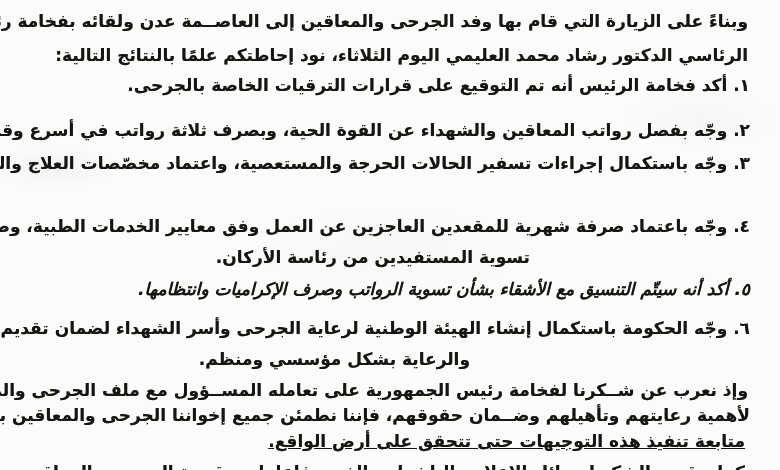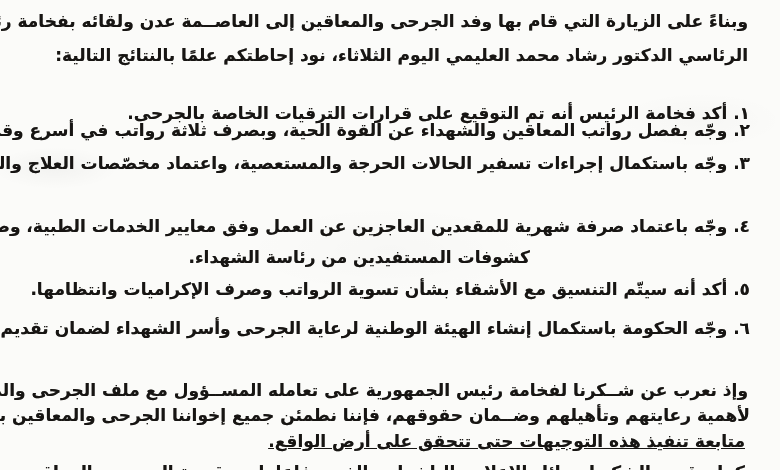--- a/index.html
+++ b/index.html
@@ -26,27 +26,27 @@
     position: absolute;
     white-space: nowrap;
     font-size: 17px;
     line-height: 26px;
     text-shadow: 0 0 0.4px rgba(23,21,19,0.55);
   }
   
   .l-intro-1   { top: 8px;   right: 32px; }
   .l-intro-2   { top: 42px;  right: 32px; }
   
-  .l-item-1    { top: 100px;  right: 30px; text-align: right; }
+  .l-item-1    { top: 72px;  right: 30px; text-align: right; }
   .l-item-2    { top: 117px; right: 30px; }
   .l-item-3a   { top: 150px; right: 30px; }
   .l-item-3b   { top: 181px; right: 270px; }
   .l-item-4a   { top: 213px; right: 30px; }
   .l-item-4b   { top: 244px; right: 250px; }
-  .l-item-5    { top: 276px; right: 30px; }
+  .l-item-5    { top: 276px; right: 30px; font-style: italic; }
   .l-item-6a   { top: 315px; right: 30px; }
   .l-item-6b   { top: 346px; right: 310px; }
   
   .l-close-1   { top: 377px; right: 32px; }
   .l-close-2   { top: 402px; right: 30px; }
   .l-close-3   { top: 428px; right: 35px; text-decoration: underline; }
   
   .l-clipped   { top: 459px; right: 35px; }
 </style>
 </head>
@@ -57,25 +57,26 @@
   <div class="line l-intro-1">وبناءً على الزيارة التي قام بها وفد الجرحى والمعاقين إلى العاصــمة عدن ولقائه بفخامة رئيس مجلس القيادة</div>
   <div class="line l-intro-2">الرئاسي الدكتور رشاد محمد العليمي اليوم الثلاثاء، نود إحاطتكم علمًا بالنتائج التالية:</div>
 
   <div class="line l-item-1">١. أكد فخامة الرئيس أنه تم التوقيع على قرارات الترقيات الخاصة بالجرحى.</div>
 
   <div class="line l-item-2">٢. وجّه بفصل رواتب المعاقين والشهداء عن القوة الحية، وبصرف ثلاثة رواتب في أسرع وقت.</div>
 
   <div class="line l-item-3a">٣. وجّه باستكمال إجراءات تسفير الحالات الحرجة والمستعصية، واعتماد مخصّصات العلاج والسكن</div>
 
   <div class="line l-item-4a">٤. وجّه باعتماد صرفة شهرية للمقعدين العاجزين عن العمل وفق معايير الخدمات الطبية، وطلب</div>
-  <div class="line l-item-4b">كشوفات المستفيدين من رئاسة الشهداء.</div>
+  <div class="line l-item-4b">تسوية المستفيدين من رئاسة الأركان.</div>
 
   <div class="line l-item-5">٥. أكد أنه سيتّم التنسيق مع الأشقاء بشأن تسوية الرواتب وصرف الإكراميات وانتظامها.</div>
 
   <div class="line l-item-6a">٦. وجّه الحكومة باستكمال إنشاء الهيئة الوطنية لرعاية الجرحى وأسر الشهداء لضمان تقديم الخدمات</div>
+  <div class="line l-item-6b">والرعاية بشكل مؤسسي ومنظم.</div>
 
   <div class="line l-close-1">وإذ نعرب عن شــكرنا لفخامة رئيس الجمهورية على تعامله المســؤول مع ملف الجرحى والمعاقين، وإدراكه</div>
   <div class="line l-close-2">لأهمية رعايتهم وتأهيلهم وضــمان حقوقهم، فإننا نطمئن جميع إخواننا الجرحى والمعاقين بأننا ماضــون في</div>
   <div class="line l-close-3">متابعة تنفيذ هذه التوجيهات حتى تتحقق على أرض الواقع.</div>
 
   <div class="line l-clipped">كما نتقدم بالشكر لوسائل الإعلام والناشطين الذين تفاعلوا مع قضية الجرحى والمعاقين ونشكر تضامنهم مع قضايانا العادلة.</div>
 
 </div>
 
 </body></html>

